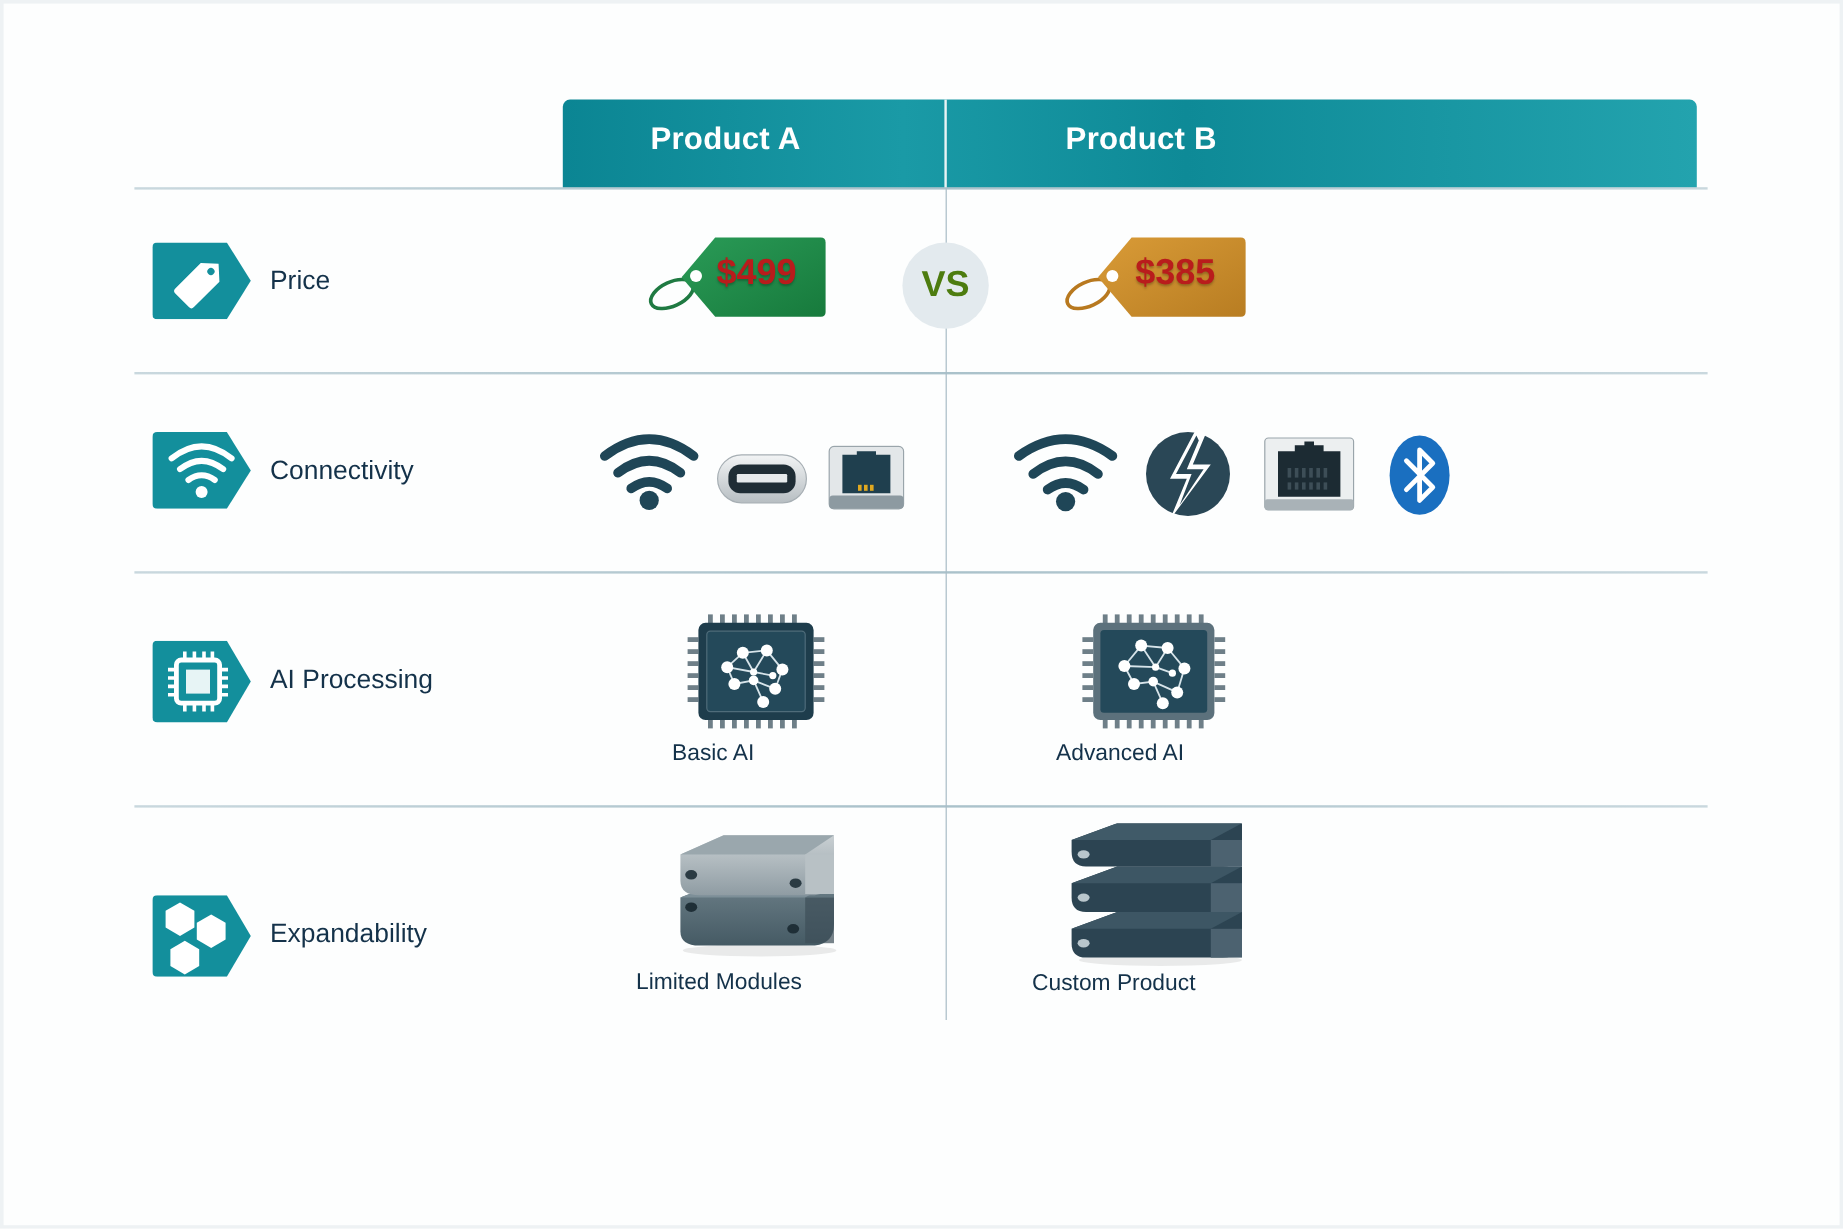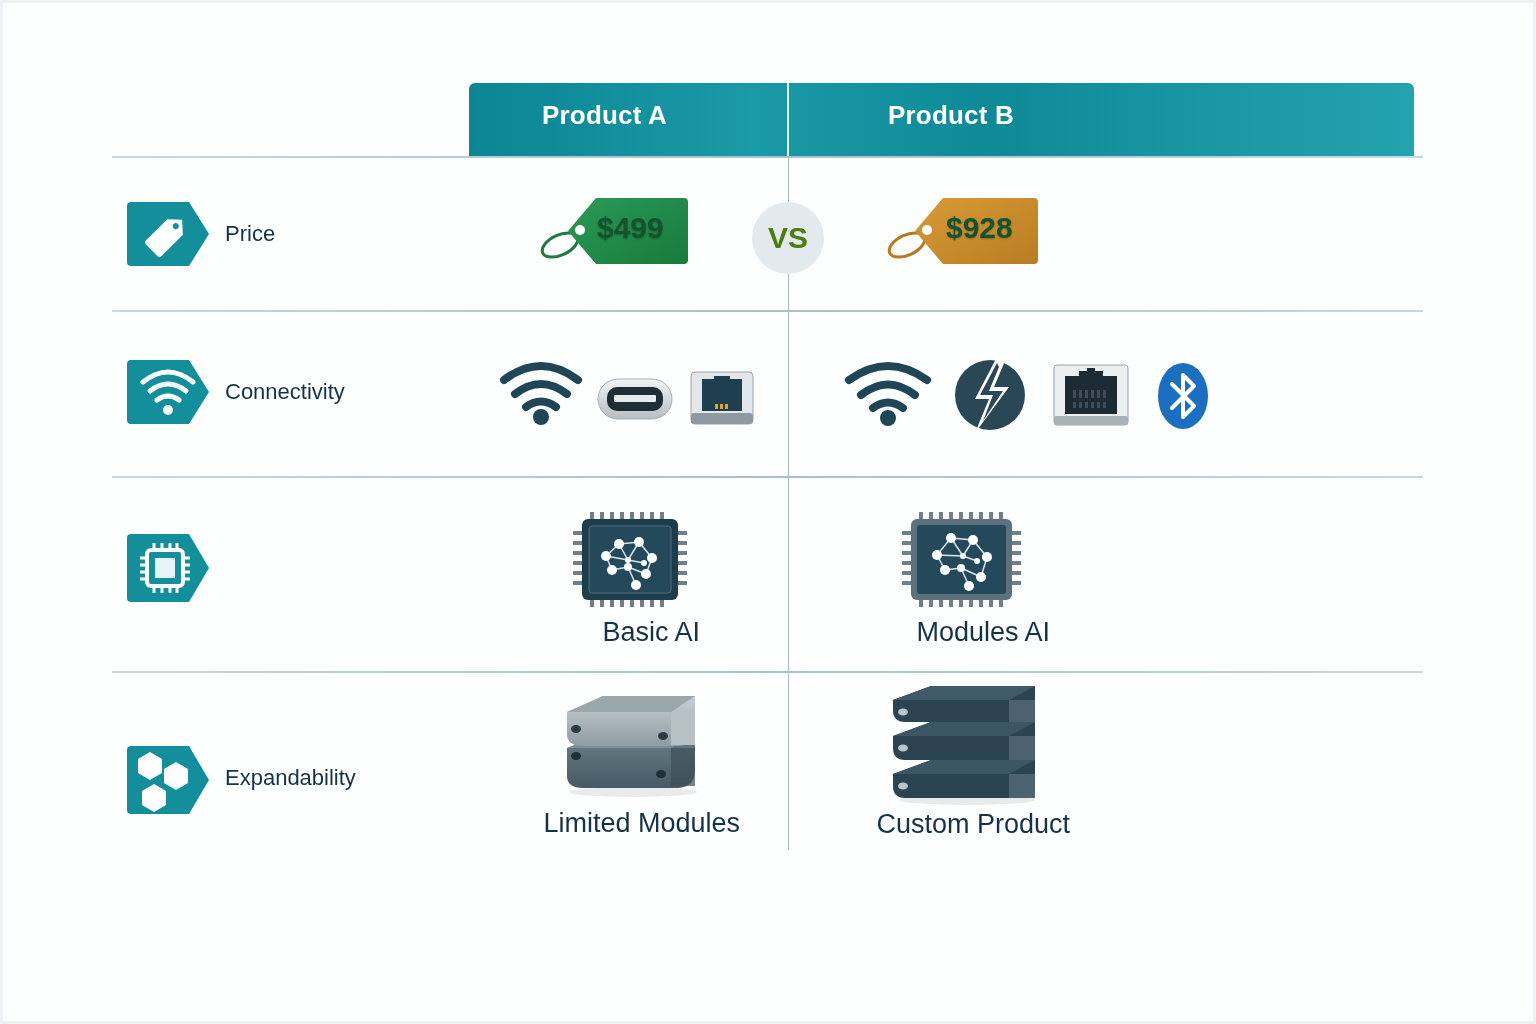--- a/index.html
+++ b/index.html
@@ -17,28 +17,28 @@
 
   .hline { position: absolute; left: 112px; width: 1311px; height: 2px; background: linear-gradient(90deg, #c9d8de, #a9c1ca 50%, #c9d8de); }
   .vline { position: absolute; left: 788px; top: 157px; width: 1px; height: 693px; background: #a9bcc6; }
 
   .row-label { position: absolute; left: 127px; display: flex; align-items: center; }
   .badge { width: 84px; height: 64px; position: relative; }
   .badge svg { position: absolute; left: 0; top: 0; }
   .label-text { margin-left: 14px; font-size: 22px; color: #14324a; }
 
   .abs { position: absolute; }
-  .caption { position: absolute; font-size: 27px; color: #14324a; text-align: right; white-space: nowrap; }
+  .caption { position: absolute; font-size: 19px; color: #14324a; text-align: left; white-space: nowrap; }
 
   .vs { position: absolute; left: 752px; top: 202px; width: 72px; height: 72px; border-radius: 50%;
     background: #e3eaee; display: flex; align-items: center; justify-content: center;
     font-size: 30px; font-weight: bold; color: #4d7c0f; }
 
   .tag { position: absolute; }
-  .tag-text { position: absolute; font-size: 30px; font-weight: bold; color: #14532d; text-shadow: 0 1px 2px rgba(0,0,0,0.25); }
+  .tag-text { position: absolute; font-size: 30px; font-weight: bold; color: #b91c1c; text-shadow: 0 1px 2px rgba(0,0,0,0.25); }
 </style>
 </head>
 <body>
 
 <div class="frame"></div>
 
 <div class="header-bar"></div>
 <div class="header-divider"></div>
 <div class="header-label hdr-a">Product A</div>
 <div class="header-label hdr-b">Product B</div>
@@ -84,21 +84,21 @@
     <defs>
         <linearGradient id="gB" x1="0" y1="0" x2="1" y2="1">
           <stop offset="0" stop-color="#d99b37"></stop>
           <stop offset="1" stop-color="#b87d22"></stop>
         </linearGradient>
       </defs>
     <ellipse cx="22" cy="48" rx="19" ry="10" transform="rotate(-25 22 48)" fill="none" stroke="#b8791f" stroke-width="3"></ellipse>
     <path d="M58 1 H149 Q153 1 153 5 V63 Q153 67 149 67 H58 L30 34Z" fill="url(#gB)"></path>
     <circle cx="42" cy="33" r="5" fill="#ffffff"></circle>
   </svg>
-  <span class="tag-text" style="left:61px; top:14px">$928</span>
+  <span class="tag-text" style="left:61px; top:14px">$385</span>
 </div>
 
 <div class="row-label" style="top:360px">
   <div class="badge">
     <svg width="84" height="64" viewBox="0 0 84 64">
       <path d="M4 0 H62 L82 32 L62 64 H4 Q0 64 0 60 V4 Q0 0 4 0Z" fill="#138f9c"></path>
       <g fill="none" stroke="#ffffff" stroke-width="5" stroke-linecap="round">
         <path d="M16 22 Q41 2 66 22"></path>
         <path d="M23 31 Q41 17 59 31"></path>
         <path d="M30 40 Q41 32 52 40"></path>
@@ -207,20 +207,21 @@
           <line x1="13" y1="31" x2="19" y2="31"></line>
           <line x1="13" y1="38" x2="19" y2="38"></line>
           <line x1="13" y1="45" x2="19" y2="45"></line>
         <line x1="57" y1="24" x2="63" y2="24"></line>
           <line x1="57" y1="31" x2="63" y2="31"></line>
           <line x1="57" y1="38" x2="63" y2="38"></line>
           <line x1="57" y1="45" x2="63" y2="45"></line>
       </g>
     </svg>
   </div>
+  <span class="label-text">AI Processing</span>
 </div>
 
 <div class="abs" style="left:572px; top:511px">
   <svg width="118" height="98" viewBox="0 0 118 98">
     <g fill="#6e7f88">
       <rect x="18" y="1" width="4" height="8"></rect>
         <rect x="28" y="1" width="4" height="8"></rect>
         <rect x="38" y="1" width="4" height="8"></rect>
         <rect x="48" y="1" width="4" height="8"></rect>
         <rect x="58" y="1" width="4" height="8"></rect>
@@ -337,21 +338,21 @@
         <circle cx="36" cy="44" r="5"></circle>
       <circle cx="44" cy="59" r="5"></circle>
         <circle cx="60" cy="57" r="4"></circle>
         <circle cx="80" cy="66" r="5"></circle>
         <circle cx="68" cy="75" r="5"></circle>
         <circle cx="62" cy="45" r="3"></circle>
         <circle cx="76" cy="50" r="3"></circle>
     </g>
   </svg>
 </div>
-<div class="caption" style="left:880px; top:617px; width:170px">Modules AI</div>
+<div class="caption" style="left:880px; top:617px; width:170px">Advanced AI</div>
 
 <div class="row-label" style="top:746px">
   <div class="badge">
     <svg width="84" height="68" viewBox="0 0 84 68">
       <path d="M4 0 H62 L82 34 L62 68 H4 Q0 68 0 64 V4 Q0 0 4 0Z" fill="#138f9c"></path>
       <polygon points="23,6 35,13 35,27 23,34 11,27 11,13" fill="#ffffff"></polygon>
       <polygon points="49,16 61,23 61,37 49,44 37,37 37,23" fill="#ffffff"></polygon>
       <polygon points="27,38 39,45 39,59 27,66 15,59 15,45" fill="#ffffff"></polygon>
     </svg>
   </div>

